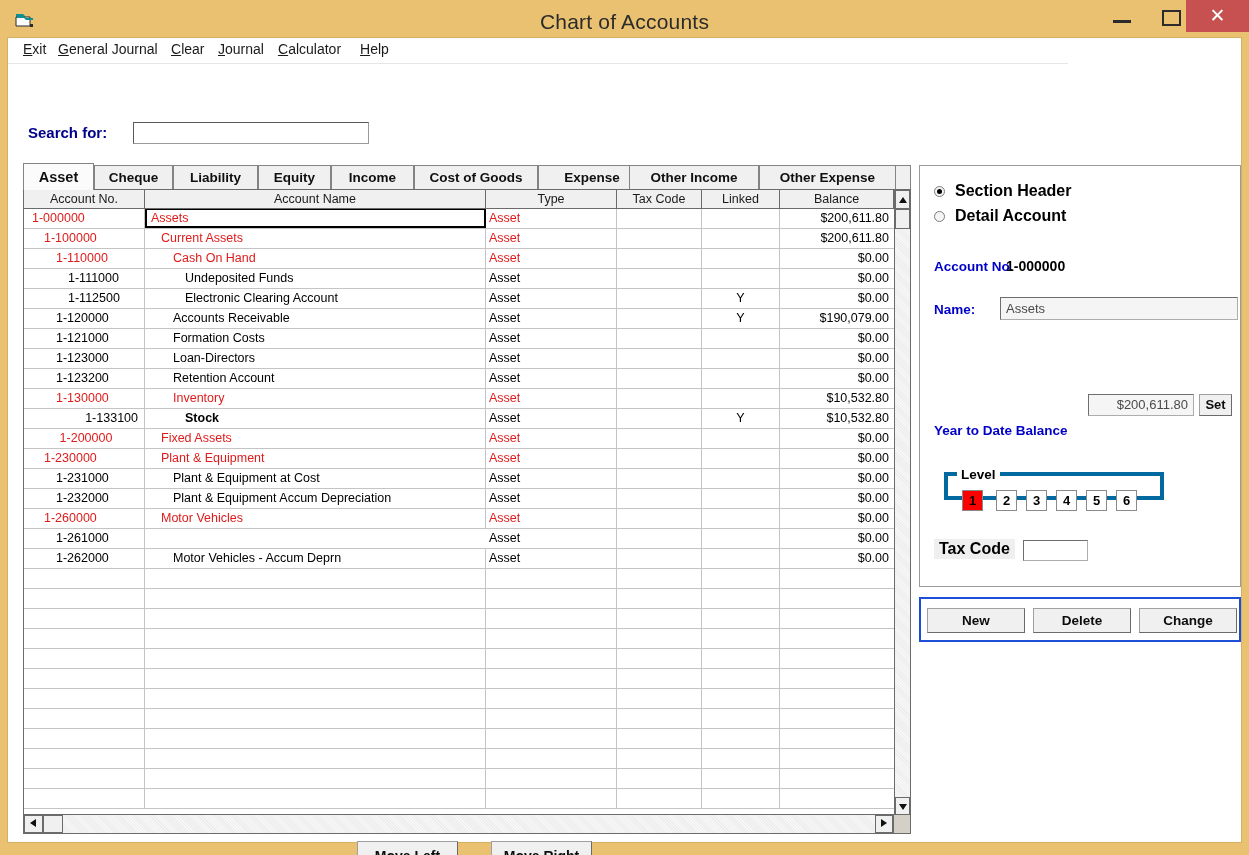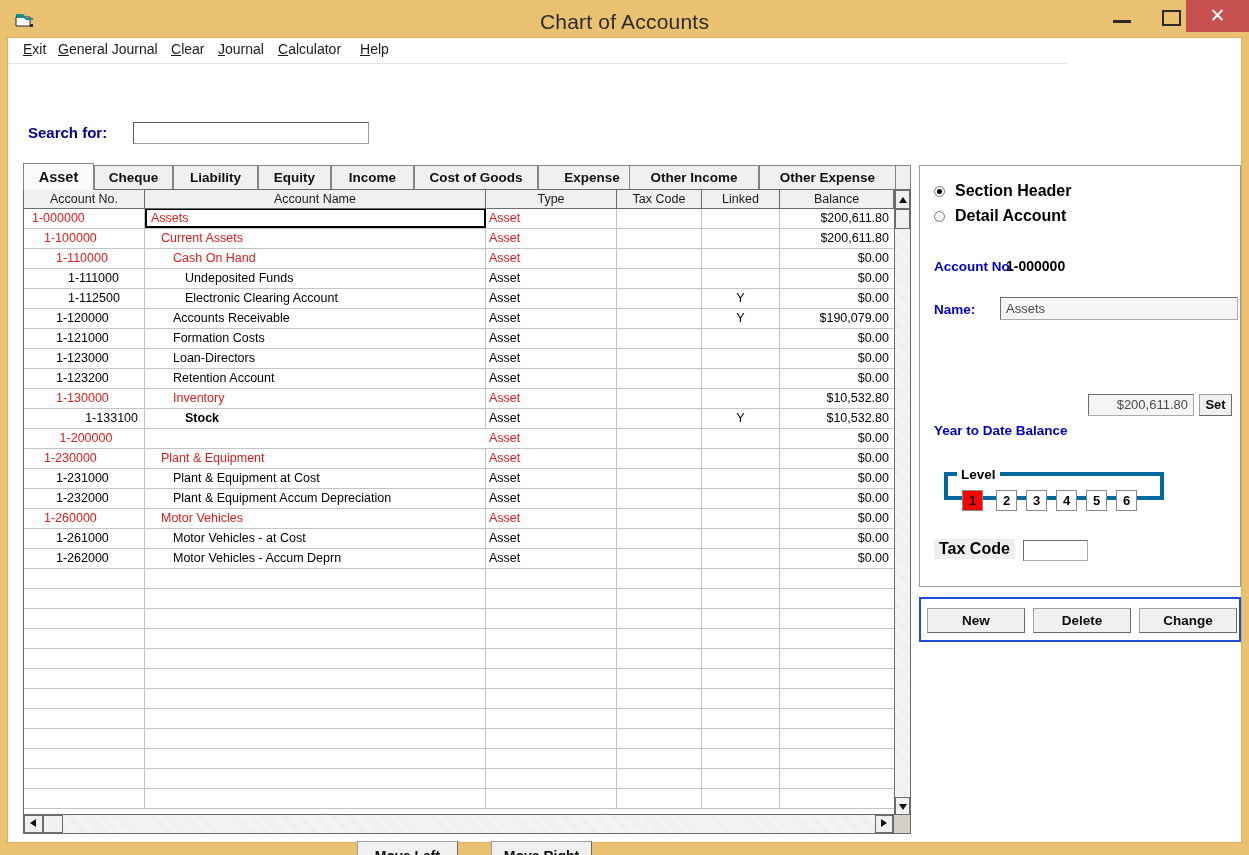--- a/index.html
+++ b/index.html
@@ -647,20 +647,21 @@
           <div class="grow">
             <div class="cell c-no" style="padding-right: 6px; text-align: right; padding-left: 44px;">1-133100</div>
             <div class="cell c-name" style="padding-left: 40px; font-weight: bold;">Stock</div>
             <div class="cell c-type">Asset</div>
             <div class="cell c-tax"></div>
             <div class="cell c-link">Y</div>
             <div class="cell c-bal">$10,532.80</div>
           </div>
           <div class="grow">
             <div class="cell c-no red" style="padding-right: 16px; text-align: center; padding-left: 20px;">1-200000</div>
+            <div class="cell c-name red" style="padding-left: 16px;">Fixed Assets</div>
             <div class="cell c-type red">Asset</div>
             <div class="cell c-tax"></div>
             <div class="cell c-link"></div>
             <div class="cell c-bal">$0.00</div>
           </div>
           <div class="grow">
             <div class="cell c-no red" style="padding-right: 6px; text-align: left; padding-left: 20px;">1-230000</div>
             <div class="cell c-name red" style="padding-left: 16px;">Plant &amp; Equipment</div>
             <div class="cell c-type red">Asset</div>
             <div class="cell c-tax"></div>
@@ -686,21 +687,20 @@
           <div class="grow">
             <div class="cell c-no red" style="padding-right: 6px; text-align: left; padding-left: 20px;">1-260000</div>
             <div class="cell c-name red" style="padding-left: 16px;">Motor Vehicles</div>
             <div class="cell c-type red">Asset</div>
             <div class="cell c-tax"></div>
             <div class="cell c-link"></div>
             <div class="cell c-bal">$0.00</div>
           </div>
           <div class="grow">
             <div class="cell c-no" style="padding-right: 6px; text-align: left; padding-left: 32px;">1-261000</div>
-            <div class="cell c-name" style="padding-left: 28px;">Motor Vehicles - at Cost</div>
             <div class="cell c-type">Asset</div>
             <div class="cell c-tax"></div>
             <div class="cell c-link"></div>
             <div class="cell c-bal">$0.00</div>
           </div>
           <div class="grow">
             <div class="cell c-no" style="padding-right: 6px; text-align: left; padding-left: 32px;">1-262000</div>
             <div class="cell c-name" style="padding-left: 28px;">Motor Vehicles - Accum Deprn</div>
             <div class="cell c-type">Asset</div>
             <div class="cell c-tax"></div>

